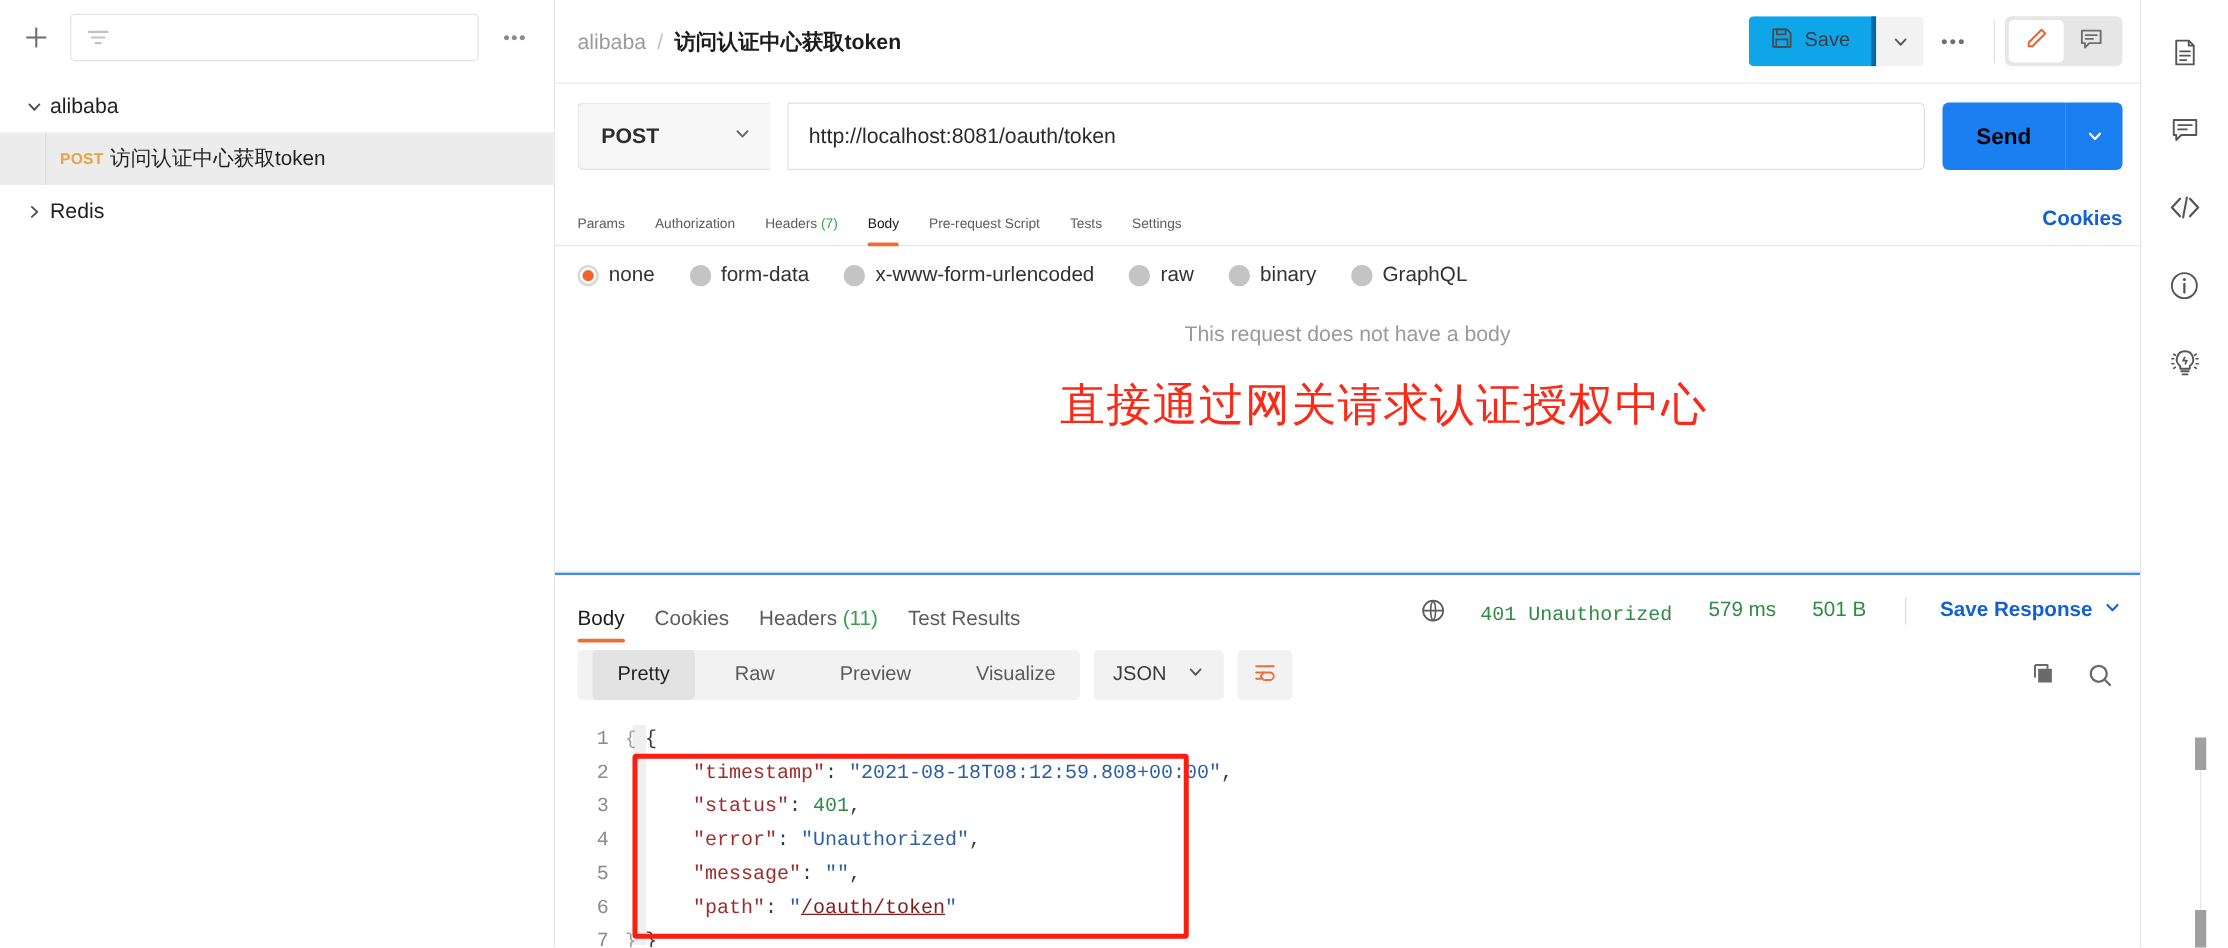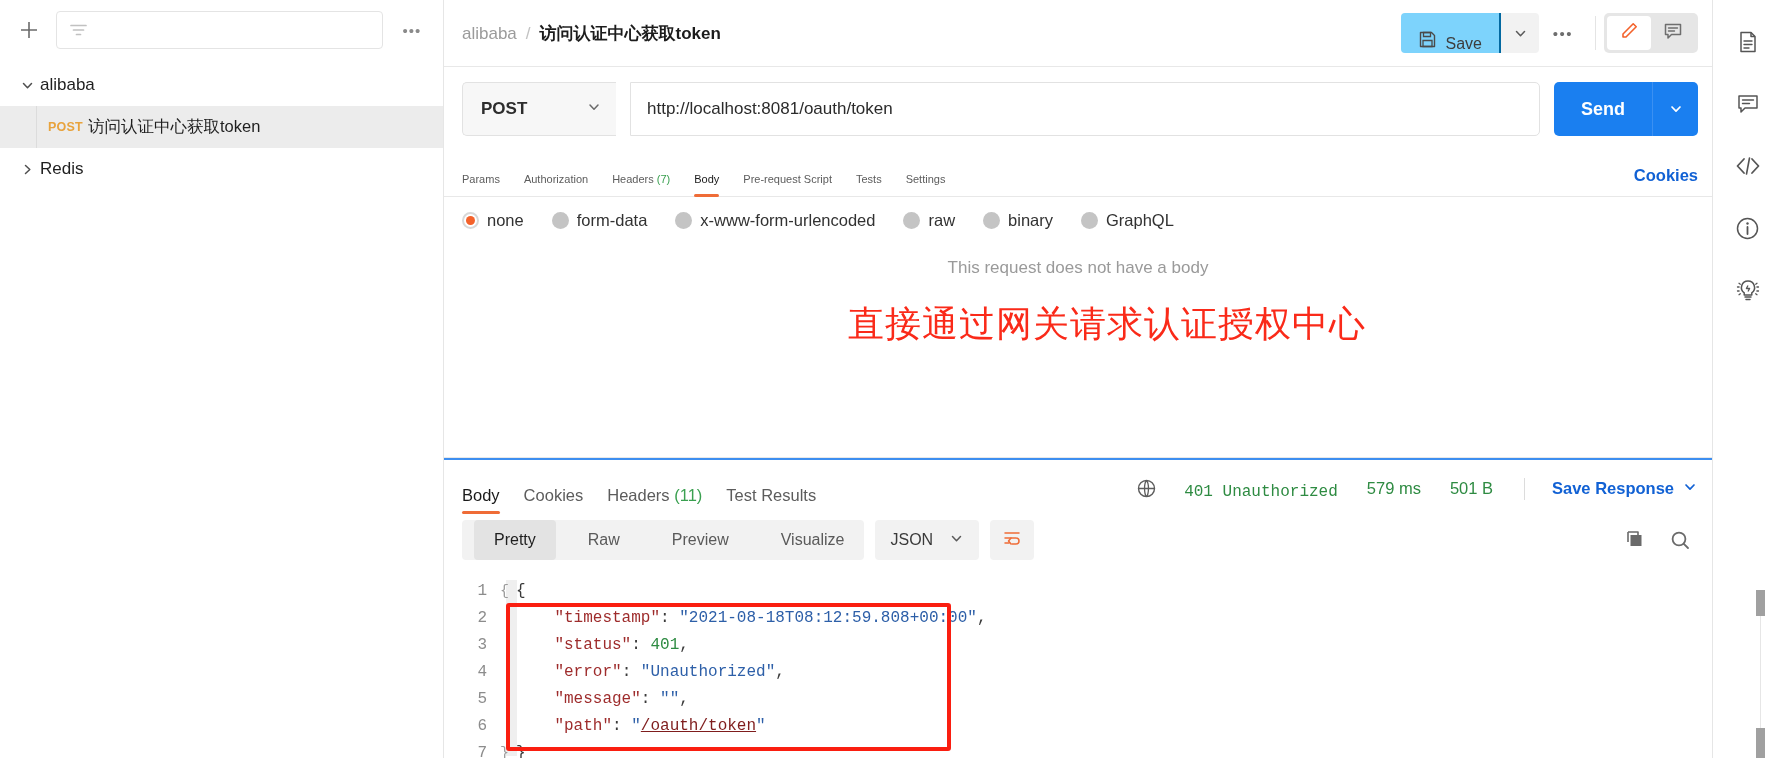--- a/index.html
+++ b/index.html
@@ -64,22 +64,22 @@
     height: 67px; display: flex; align-items: center; padding: 0 0 0 18px;
     border-bottom: 1px solid #e8e8e8; flex: 0 0 67px;
   }
   .breadcrumb { display: flex; align-items: baseline; font-size: 17px; }
   .bc-coll { color: #9b9b9b; }
   .bc-sep { color: #c2c2c2; margin: 0 9px; }
   .bc-name { color: #1c1c1c; font-weight: 700; }
   .hdr-right { margin-left: auto; display: flex; align-items: center; padding-right: 14px; }
   .save-group { display: flex; height: 40px; border-radius: 4px; overflow: hidden; }
   .save-btn {
-    display: flex; align-items: flex-end; gap: 9px; background: #7dd3fc; color: #3d3d3d;
-    padding: 0 17px; font-size: 16px; cursor: pointer; border-right: 2px solid #0369a1;
+    display: flex; align-items: center; gap: 9px; background: #0ea5e9; color: #3d3d3d;
+    padding: 0 17px; font-size: 16px; cursor: pointer; border-right: 4px solid #0369a1;
   }
   .save-caret {
     width: 38px; background: #f2f2f2; display: flex; align-items: center; justify-content: center;
     cursor: pointer; color: #5a5a5a;
   }
   .hdr-dots {
     width: 48px; height: 40px; display: flex; align-items: center; justify-content: center;
     color: #6e6e6e; letter-spacing: 1.5px; font-size: 15px; cursor: pointer;
   }
   .hdr-div { width: 1px; height: 34px; background: #e4e4e4; margin: 0 8px; }
@@ -99,21 +99,21 @@
   }
   .method-sel .mcaret { margin-left: auto; color: #6a6a6a; font-weight: 400; }
   .url-input {
     flex: 1 1 auto; height: 54px; border: 1px solid #e2e2e2; border-left: 1px solid #e2e2e2;
     border-radius: 0 5px 5px 0; background: #fff; display: flex; align-items: center;
     padding: 0 16px; font-size: 17px; color: #2b2b2b; cursor: text; min-width: 0;
     overflow: hidden; white-space: nowrap;
   }
   .send-group { display: flex; flex: 0 0 auto; height: 54px; }
   .send-btn {
-    background: #1a7ff0; color: #ffffff; font-size: 18px; font-weight: 700;
+    background: #1a7ff0; color: #000000; font-size: 18px; font-weight: 700;
     padding: 0 27px; display: flex; align-items: center; border-radius: 5px 0 0 5px;
     cursor: pointer;
   }
   .send-caret {
     background: #1a7ff0; color: #fff; width: 46px; display: flex; align-items: center;
     justify-content: center; border-radius: 0 5px 5px 0; cursor: pointer;
     border-left: 1px solid #3b90f2;
   }
 
   .req-tabs {

